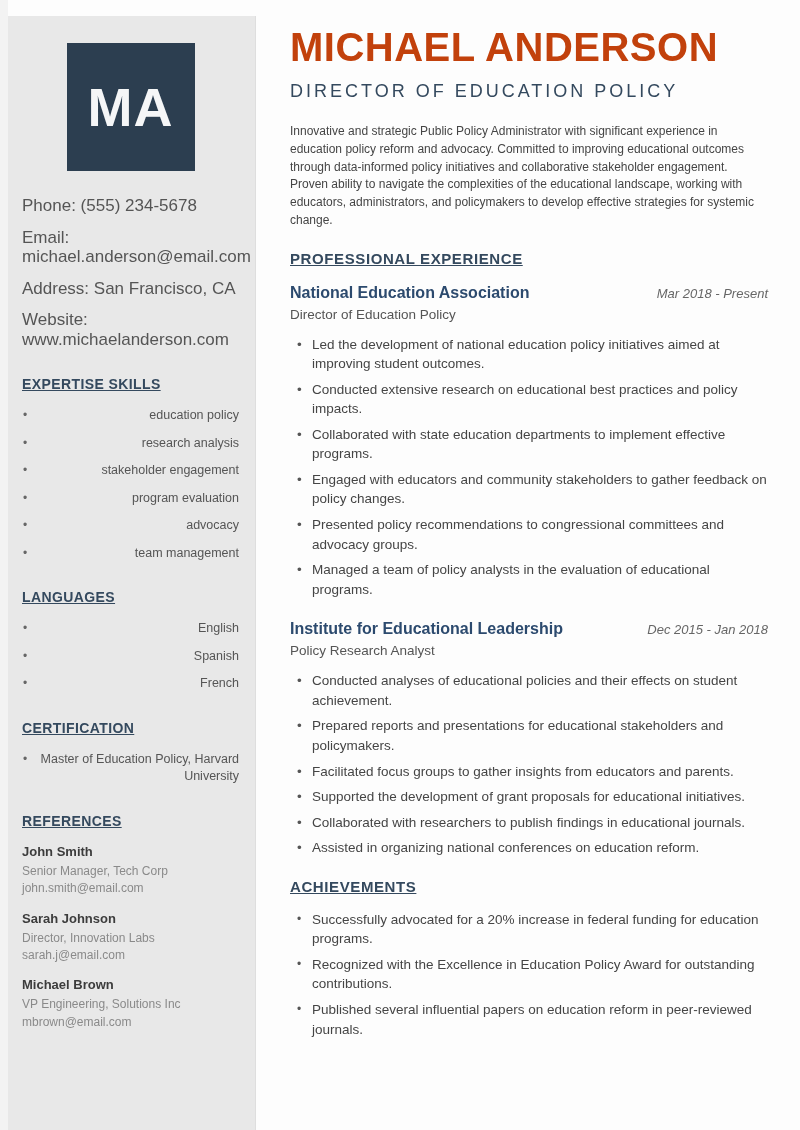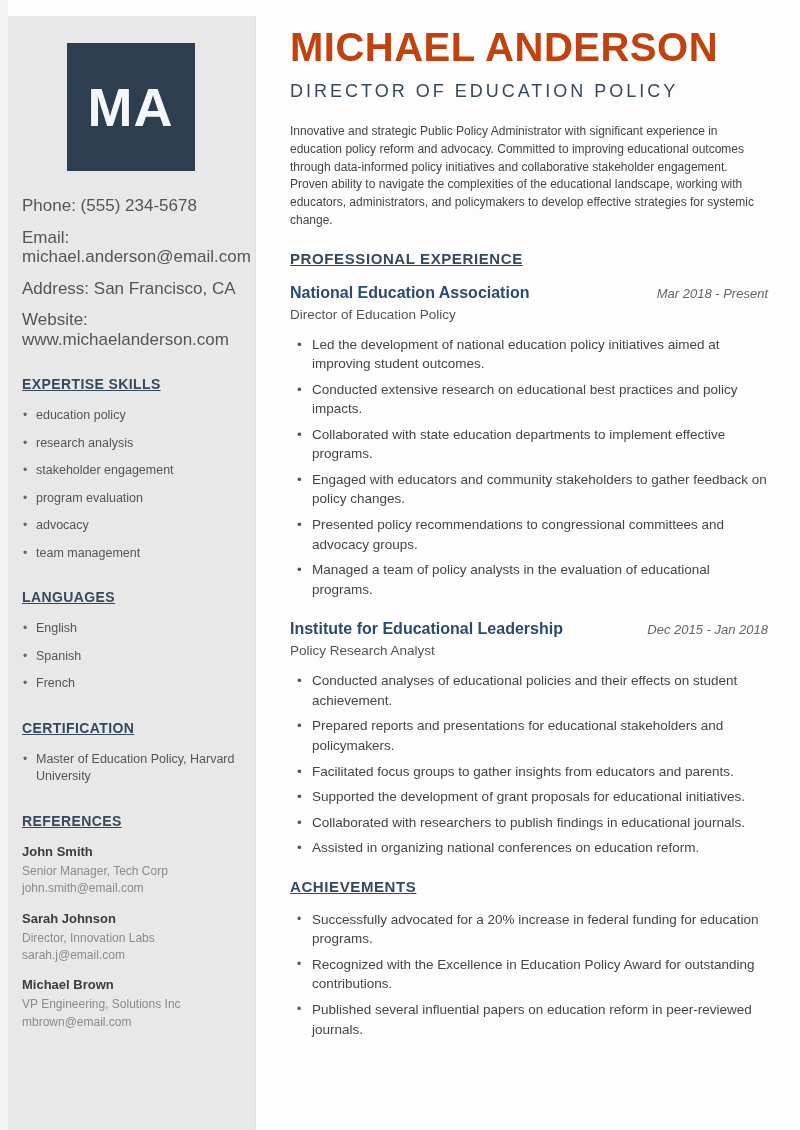--- a/index.html
+++ b/index.html
@@ -39,21 +39,21 @@
     line-height: 1.15;
     margin-bottom: 12px;
   }
   .side-title {
     font-size: 14px; font-weight: bold;
     color: #34495e;
     text-decoration: underline;
     letter-spacing: 0.4px;
     margin: 27px 0 15px 0;
   }
-  .side-list { list-style: none; margin: 0; padding: 0; }
+  .side-list { list-style: none; margin: 0; padding: 0; text-align: right; }
   .side-list li {
     position: relative;
     padding-left: 14px;
     font-size: 12.5px; color: #555;
     line-height: 1.4;
     margin-bottom: 10px;
   }
   .side-list li::before {
     content: "\2022";
     position: absolute; left: 1px; top: 0;

